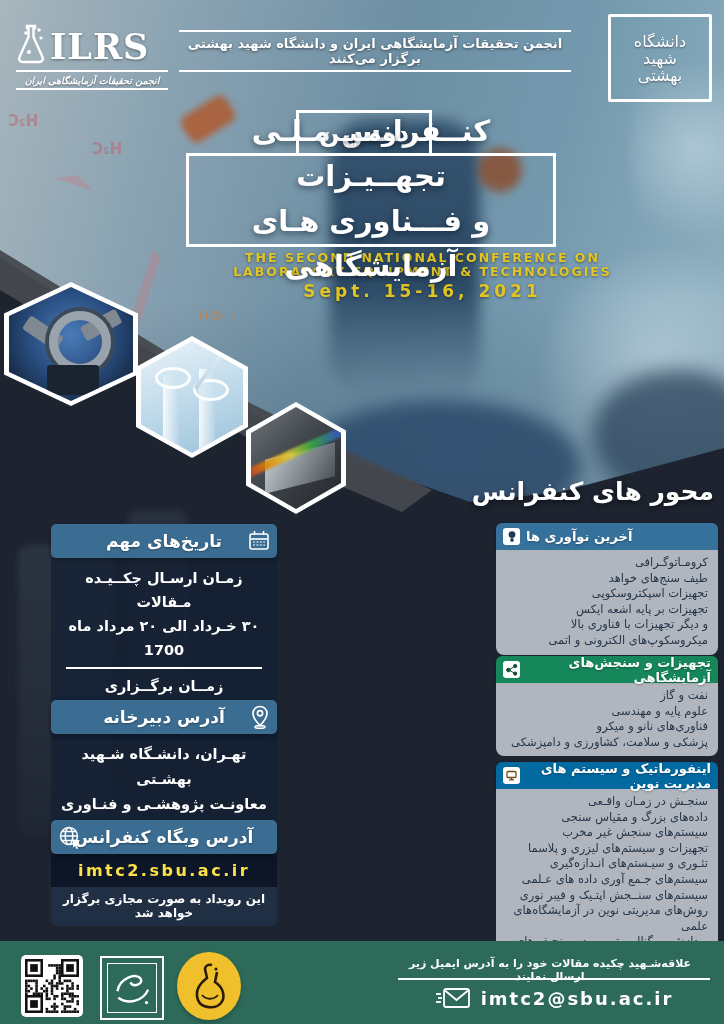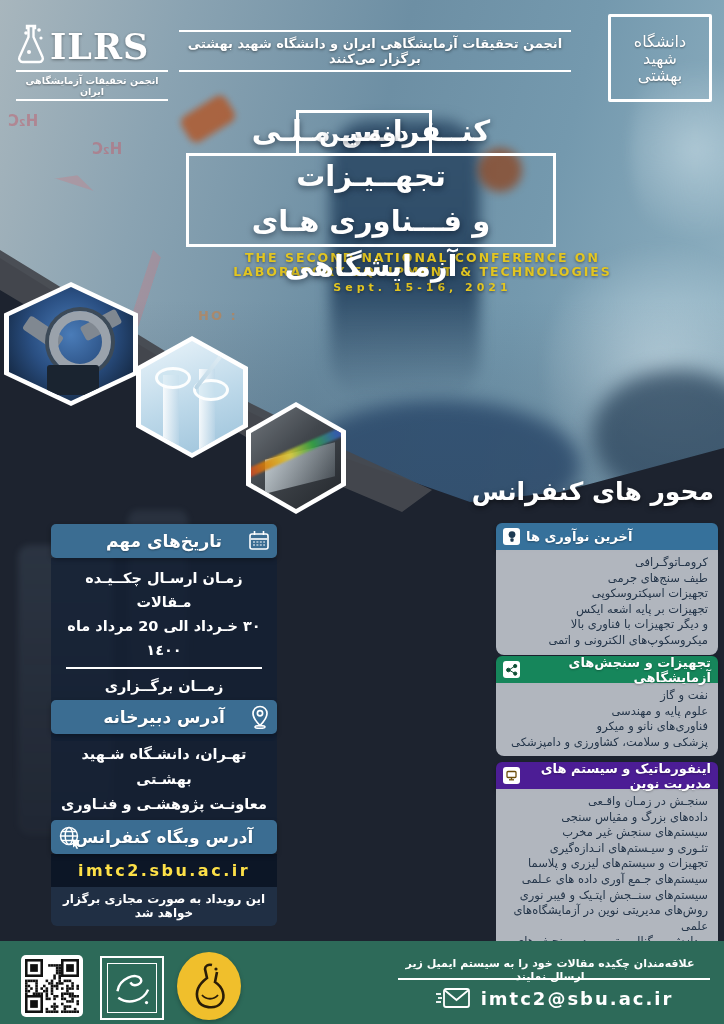--- a/index.html
+++ b/index.html
@@ -29,35 +29,35 @@
   .bg-dark{position:absolute;left:0;top:0;width:724px;height:1024px;background:#1d232f;
     clip-path:polygon(0 258px,140px 345px,250px 412px,345px 458px,470px 502px,560px 492px,724px 448px,724px 1024px,0 1024px);}
   .gray-wedge{position:absolute;left:0;top:0;width:724px;height:600px;background:#46494f;opacity:.95;
     clip-path:polygon(0 250px,250px 403px,345px 450px,432px 490px,402px 512px,298px 468px,0 290px);}
   .glass-ghost1{position:absolute;left:18px;top:545px;width:95px;height:290px;background:linear-gradient(180deg,rgba(150,180,205,.12),rgba(150,180,205,.03));border-radius:12px;filter:blur(3px);}
   .glass-ghost2{position:absolute;left:128px;top:510px;width:60px;height:220px;background:linear-gradient(180deg,rgba(150,180,205,.10),rgba(150,180,205,.02));border-radius:10px;filter:blur(3px);}
   
   .ilrs{left:16px;top:24px;width:152px;color:#fff;}
   .ilrs-row{display:flex;align-items:center;gap:4px;}
   .ilrs-acronym{font-family:"DejaVu Serif","Liberation Serif",serif;font-weight:bold;font-size:35px;letter-spacing:1px;text-shadow:0 1px 3px rgba(0,0,0,.4);}
-  .ilrs-sub{margin-top:2px;border-top:2.5px solid #fff;border-bottom:2.5px solid #fff;padding:2.5px 0;font-size:9.5px;font-weight:bold;text-align:center;text-shadow:0 1px 2px rgba(0,0,0,.4);}
+  .ilrs-sub{margin-top:2px;border-top:2.5px solid #fff;border-bottom:2.5px solid #fff;padding:2.5px 0;font-size:9.5px;font-weight:bold;text-align:center;text-shadow:0 1px 2px rgba(0,0,0,.4);font-style:italic;}
   .banner{left:179px;top:30px;width:392px;border-top:2.5px solid #fff;border-bottom:2.5px solid #fff;
     padding:4px 0;color:#fff;font-size:13px;font-weight:bold;text-align:center;text-shadow:0 1px 3px rgba(0,0,0,.5);}
   .sbu{right:12px;top:14px;width:98px;height:82px;border:3px solid #fff;border-radius:2px;
     display:flex;flex-direction:column;align-items:center;justify-content:center;color:#fff;
     font-weight:normal;text-shadow:0 1px 2px rgba(0,0,0,.4);}
   .sbu div{font-size:16px;line-height:17px;}
   
   .ordinal-box{left:296px;top:110px;width:130px;height:40px;border:3px solid #fff;
     display:flex;align-items:center;justify-content:center;color:#fff;font-size:24px;font-weight:bold;text-shadow:0 2px 5px rgba(5,15,30,.55);z-index:4;}
   .main-title-box{left:186px;top:153px;width:364px;height:91px;border-left:3px solid #fff;border-right:3px solid #fff;border-bottom:3px solid #fff;z-index:3;
     display:flex;flex-direction:column;justify-content:center;color:#fff;font-weight:bold;font-size:29px;text-align:center;line-height:45px;text-shadow:0 2px 6px rgba(5,15,30,.55);}
   .tseg{position:absolute;top:0;height:3px;background:#fff;}
   .en-title{left:150px;top:251px;width:545px;text-align:center;color:#e2c521;font-weight:bold;font-size:12.5px;letter-spacing:2px;line-height:14px;text-shadow:0 1px 3px rgba(20,30,45,.6);}
-  .en-date{left:150px;top:281px;width:545px;text-align:center;color:#e2c521;font-weight:bold;font-size:11px;letter-spacing:4px;text-shadow:0 1px 3px rgba(20,30,45,.6);}
+  .en-date{left:150px;top:281px;width:545px;text-align:center;color:#e2c521;font-weight:bold;font-size:17px;letter-spacing:4px;text-shadow:0 1px 3px rgba(20,30,45,.6);}
   
   .hex{clip-path:polygon(50% 0,100% 25.5%,100% 74.5%,50% 100%,0 74.5%,0 25.5%);}
   .hex-outer{position:absolute;background:#fff;z-index:5;}
   .hex-inner{position:absolute;inset:5px;}
   .hx1{left:4px;top:282px;width:134px;height:124px;}
   .hx1 .hex-inner{background:radial-gradient(circle at 50% 42%,#4a7cb8 0%,#2a4f82 45%,#13263f 85%);}
   .hx1-ring{position:absolute;left:50%;top:40%;width:44px;height:44px;margin:-22px 0 0 -22px;border:9px solid #9aa2ab;border-radius:50%;box-shadow:0 0 0 4px #3c4a58;}
   .hx1-arm{position:absolute;width:40px;height:16px;background:#808891;border-radius:3px;}
   .hx2{left:136px;top:336px;width:112px;height:122px;}
   .hx2 .hex-inner{background:linear-gradient(160deg,#eaf4fa,#bcd8e9 55%,#9cc2da);}
@@ -197,21 +197,21 @@
           <line x1="6.5" y1="1" x2="6.5" y2="5"></line>
             <line x1="15.5" y1="1" x2="15.5" y2="5"></line>
           <line x1="3" y1="9" x2="19" y2="9"></line>
           <line x1="5" y1="12" x2="17" y2="12" stroke-dasharray="2 1.4" stroke-width="1.2"></line>
           <line x1="5" y1="15" x2="17" y2="15" stroke-dasharray="2 1.4" stroke-width="1.2"></line>
         </svg>
       </span>
     </div>
     <div class="card-body" dir="rtl">
       <div class="dates-line">زمـان ارسـال چکــیـده مـقالات</div>
-      <div class="dates-line">۳۰ خـرداد الی 20 مرداد ماه ۱٤۰۰</div>
+      <div class="dates-line">۳۰ خـرداد الی ۲۰ مرداد ماه 1700</div>
       <div class="divider"></div>
       <div class="dates-line">زمــان برگــزاری</div>
       <div class="dates-line">۲٤ و ۲۵ شـهریورماه ۱٤۰۰</div>
       <div class="divider"></div>
     </div>
   </div>
 
   <div class="abs card" style="top:700px;">
     <div class="card-header" dir="rtl">
       <span>آدرس دبیرخانه</span>
@@ -255,21 +255,21 @@
       <span class="badge">
         <svg width="12" height="13" viewBox="0 0 12 13">
             <circle cx="6" cy="4.6" r="3.4" fill="#1d3a52"></circle>
             <rect x="4.4" y="8.2" width="3.2" height="3.6" rx="1" fill="#1d3a52"></rect>
           </svg>
       </span>
       <span dir="rtl">آخرین نوآوری ها</span>
     </div>
     <div class="topic-body">
       <div>کرومـاتوگـرافی</div>
-      <div>طیف سنج‌های جرمی</div>
+      <div>طیف سنج‌های خواهد</div>
       <div>تجهیزات اسپکتروسکوپی</div>
       <div>تجهیزات بر پایه اشعه ایکس</div>
       <div>و دیگر تجهیزات با فناوری بالا</div>
       <div>میکروسکوپ‌های الکترونی و اتمی</div>
     </div>
   </div>
 
   <div class="abs topic-card" style="top:656px;">
     <div class="topic-header" style="background:#16865b;">
       <span class="badge">
@@ -285,36 +285,36 @@
     </div>
     <div class="topic-body">
       <div>نفت و گاز</div>
       <div>علوم پایه و مهندسی</div>
       <div>فناوری‌های نانو و میکرو</div>
       <div>پزشکی و سلامت، کشاورزی و دامپزشکی</div>
     </div>
   </div>
 
   <div class="abs topic-card" style="top:762px;">
-    <div class="topic-header" style="background:#4c1d95;">
+    <div class="topic-header" style="background:#0369a1;">
       <span class="badge">
         <svg width="13" height="13" viewBox="0 0 13 13" fill="none" stroke="#6b4e0a" stroke-width="1.3">
           <rect x="2" y="2.5" width="9" height="6" rx="1"></rect>
             <line x1="6.5" y1="8.5" x2="6.5" y2="10.5"></line>
             <line x1="4" y1="10.8" x2="9" y2="10.8"></line>
         </svg>
       </span>
       <span dir="rtl">اینفورماتیک و سیستم های مدیریت نوین</span>
     </div>
     <div class="topic-body">
       <div>سنجـش در زمـان واقـعی</div>
       <div>داده‌های بزرگ و مقیاس سنجی</div>
       <div>سیستم‌های سنجش غیر مخرب</div>
+      <div>تجهیزات و سیستم‌های لیزری و پلاسما</div>
       <div>تئـوری و سیـستم‌های انـدازه‌گیری</div>
-      <div>تجهیزات و سیستم‌های لیزری و پلاسما</div>
       <div>سیستم‌های جـمع آوری داده های عـلمی</div>
       <div>سیستم‌های سنــجش اپتـیک و فیبر نوری</div>
       <div>روش‌های مدیریتی نوین در آزمایشگاه‌های علمی</div>
       <div>پردازش سیگنال و تصویر در سنجش های آزمایشگاهی</div>
     </div>
   </div>
 
   <div class="abs footer">
     <div class="abs qr-box">
       <svg id="qr-svg" width="54" height="54" viewBox="0 0 42 42" fill="#111">
@@ -456,21 +456,21 @@
         </svg>
       </div>
     </div>
     <div class="abs logo-oval">
       <svg width="38" height="50" viewBox="0 0 38 50" fill="none" stroke="#2a1d08" stroke-width="2.6">
         <path d="M22 4 c-4 -1 -7 1 -7 4 l2 9 c-8 6 -12 14 -9 22 c3 8 17 10 23 3 c5 -6 2 -16 -6 -21 l2 -10"></path>
         <path d="M12 34 c4 5 12 5 16 0" stroke-width="1.8"></path>
         <circle cx="26" cy="8" r="1.6" fill="#2a1d08" stroke="none"></circle>
       </svg>
     </div>
-    <div class="abs footer-cta">علاقه‌مندان چکیده مقالات خود را به سیستم ایمیل زیر  ارسال نمایند</div>
+    <div class="abs footer-cta">علاقه‌شـهید چکیده مقالات خود را به آدرس ایمیل زیر  ارسال نمایند</div>
     <div class="abs footer-line"></div>
     <div class="abs email-row">
       <span>
         <svg width="36" height="22" viewBox="0 0 36 22" fill="none" stroke="#fff" stroke-width="1.8">
           <rect x="9" y="2" width="25" height="18" rx="2"></rect>
           <path d="M10 3.5 L21.5 13 L33 3.5"></path>
           <line x1="1" y1="7" x2="6" y2="7"></line>
             <line x1="3" y1="11" x2="7" y2="11"></line>
             <line x1="1" y1="15" x2="6" y2="15"></line>
         </svg>

